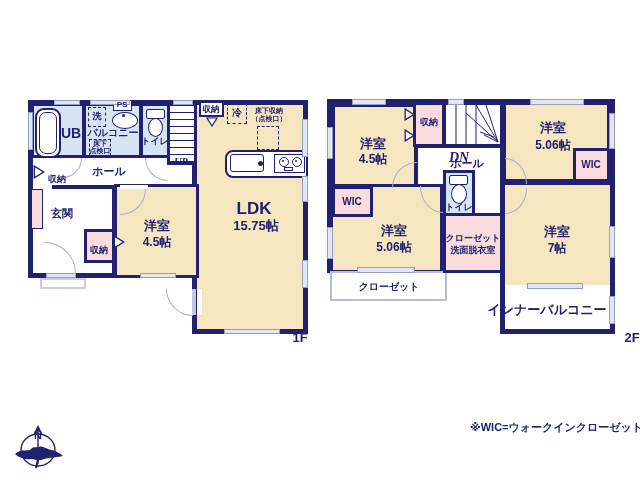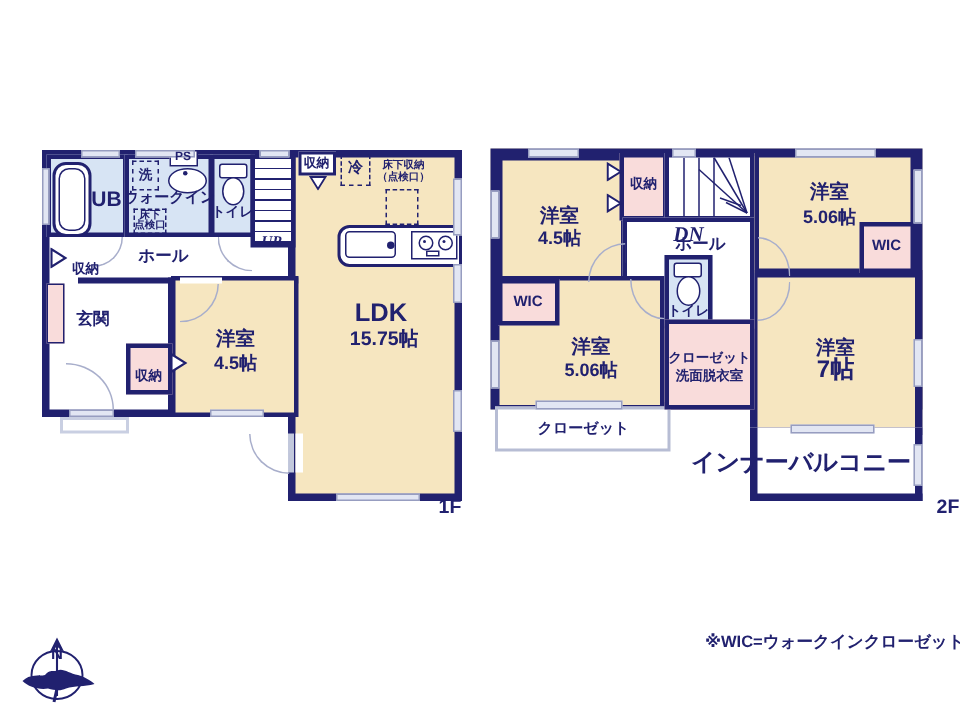--- a/index.html
+++ b/index.html
@@ -52,21 +52,21 @@
       <div class="tub-in"></div>
     </div>
   <div class="lbl" style="left:71px;top:133px;font-size:14px">UB</div>
 
   <div class="dash" style="left:88px;top:107px;width:18px;height:20px"></div>
   <div class="lbl" style="left:97px;top:117px;font-size:9px">洗</div>
   <div class="abs white" style="left:113px;top:100px;width:19px;height:11px;border:1px solid var(--wall)"></div>
   <div class="lbl" style="left:122px;top:105px;font-size:8px">PS</div>
   <div class="oval" style="left:112px;top:112px;width:24px;height:15px"></div>
   <div class="dot" style="left:122px;top:114px;width:3px;height:3px"></div>
-  <div class="lbl" style="left:113px;top:133px;font-size:10px">ウォークイン</div>
+  <div class="lbl" style="left:113px;top:133px;font-size:10px">バルコニー</div>
   <div class="dash" style="left:89px;top:139px;width:22px;height:17px"></div>
   <div class="lbl" style="left:100px;top:144px;font-size:7px">床下</div>
   <div class="lbl" style="left:100px;top:151px;font-size:7px">点検口</div>
 
   <div class="tank" style="left:146px;top:109px;width:17px;height:8px"></div>
   <div class="bowl" style="left:148px;top:118px;width:13px;height:17px"></div>
   <div class="lbl" style="left:155px;top:142px;font-size:9px">トイレ</div>
   <div class="arc" style="left:145px;top:158px;width:23px;height:23px;border-bottom:1.5px solid var(--door-gray);border-left:1.5px solid var(--door-gray);border-bottom-left-radius:100% 100%"></div>
   <div class="arc" style="left:62px;top:158px;width:20px;height:20px;border-bottom:1.5px solid var(--door-gray);border-right:1.5px solid var(--door-gray);border-bottom-right-radius:100% 100%"></div>
 
@@ -188,31 +188,31 @@
   <div class="lbl" style="left:473px;top:239px;font-size:9px">クローゼット</div>
   <div class="lbl" style="left:473px;top:251px;font-size:9px">洗面脱衣室</div>
 
   <div class="room cream" style="left:503px;top:102px;width:107px;height:80px"></div>
   <div class="lbl" style="left:553px;top:128px;font-size:13px">洋室</div>
   <div class="lbl" style="left:553px;top:145px;font-size:12px">5.06帖</div>
   <div class="room pink" style="left:573px;top:148px;width:37px;height:34px;z-index:2"></div>
   <div class="lbl" style="left:591px;top:165px;font-size:10px">WIC</div>
 
   <div class="lbl" style="left:557px;top:232px;font-size:13px">洋室</div>
-  <div class="lbl" style="left:557px;top:248px;font-size:16px">7帖</div>
+  <div class="lbl" style="left:557px;top:248px;font-size:12px">7帖</div>
 
   <div class="arc" style="left:392px;top:162px;width:25px;height:26px;border-top:1.5px solid var(--door-gray);border-left:1.5px solid var(--door-gray);border-top-left-radius:100% 100%"></div>
   <div class="arc" style="left:420px;top:186px;width:23px;height:27px;border-bottom:1.5px solid var(--door-gray);border-left:1.5px solid var(--door-gray);border-bottom-left-radius:100% 100%;z-index:3"></div>
   <div class="arc" style="left:505px;top:158px;width:22px;height:26px;border-top:1.5px solid var(--door-gray);border-right:1.5px solid var(--door-gray);border-top-right-radius:100% 100%"></div>
   <div class="arc" style="left:505px;top:188px;width:22px;height:26px;border-bottom:1.5px solid var(--door-gray);border-right:1.5px solid var(--door-gray);border-bottom-right-radius:100% 100%"></div>
 
   <div class="abs white" style="left:330px;top:271px;width:117px;height:30px;border:2px solid #b7bdd4"></div>
   <div class="lbl" style="left:389px;top:287px;font-size:10px">クローゼット</div>
   <div class="abs white" style="left:500px;top:285px;width:115px;height:49px;border:5px solid var(--wall);border-top:none"></div>
-  <div class="lbl" style="left:534px;top:310px;font-size:16px">インナーバルコニー</div>
+  <div class="lbl" style="left:547px;top:310px;font-size:13px">インナーバルコニー</div>
 
   <div class="win" style="left:352px;top:99px;width:34px;height:6px"></div>
   <div class="win" style="left:448px;top:99px;width:16px;height:6px"></div>
   <div class="win" style="left:530px;top:99px;width:54px;height:6px"></div>
   <div class="win" style="left:327px;top:127px;width:6px;height:32px"></div>
   <div class="win" style="left:327px;top:227px;width:6px;height:32px"></div>
   <div class="win" style="left:609px;top:113px;width:6px;height:36px"></div>
   <div class="win" style="left:609px;top:226px;width:6px;height:32px"></div>
   <div class="win" style="left:357px;top:267px;width:58px;height:6px"></div>
   <div class="win" style="left:527px;top:283px;width:56px;height:6px"></div>

